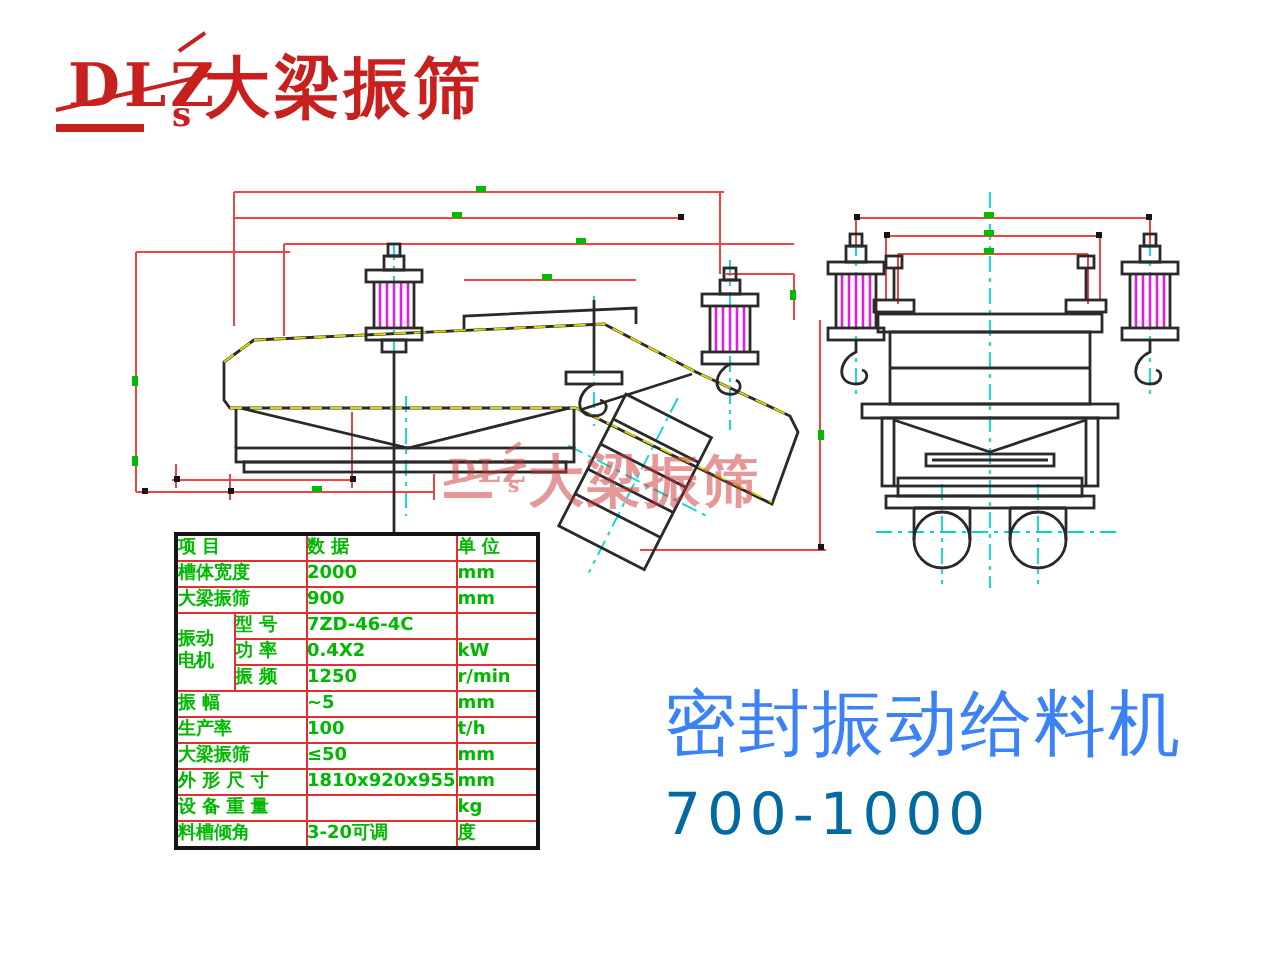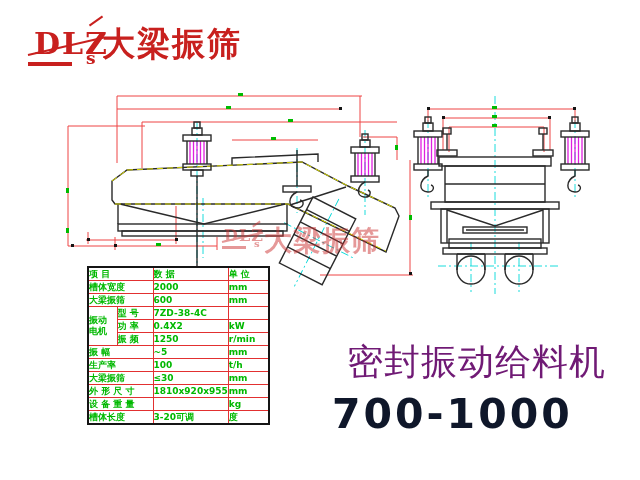--- a/index.html
+++ b/index.html
@@ -32,24 +32,24 @@
 
   
   #spec-table{left:87px;top:266px;border-collapse:collapse;table-layout:fixed;
               border:2px solid #151515;background:#fff;}
   #spec-table td,#spec-table th{border:1px solid #e23030;padding:0;margin:0;
       font-size:9px;font-weight:bold;color:#00b800;text-align:left;
       height:12px;line-height:11px;overflow:hidden;white-space:nowrap;}
   .cw1{width:29px;} .cw2{width:36px;} .cw3{width:74px;} .cw4{width:41px;}
 
   
-  #product-title-1{left:347px;top:338px;font-size:36px;color:#701a75;letter-spacing:1px;
+  #product-title-1{left:332px;top:338px;font-size:36px;color:#3b82f6;letter-spacing:1px;
                    font-weight:500;white-space:nowrap;text-align:right;}
-  #product-title-2{left:332px;top:390px;font-size:41px;color:#0f172a;letter-spacing:3px;
-                   font-weight:700;white-space:nowrap;}
+  #product-title-2{left:332px;top:390px;font-size:29px;color:#0369a1;letter-spacing:3px;
+                   font-weight:400;white-space:nowrap;}
 
   svg{position:absolute;left:0;top:0;}
 </style>
 </head>
 <body>
 
 <svg width="640" height="480" viewBox="0 0 640 480">
 
   <g stroke="#00d8d8" stroke-width="0.9" stroke-dasharray="8 3 2 3">
     <line x1="197" y1="122" x2="197" y2="292"></line>
@@ -301,30 +301,30 @@
     <th>数 据</th>
     <th>单 位</th>
   </tr>
   <tr>
     <td colspan="2">槽体宽度</td>
     <td>2000</td>
     <td>mm</td>
   </tr>
   <tr>
     <td colspan="2">大梁振筛</td>
-    <td>600</td>
+    <td>900</td>
     <td>mm</td>
   </tr>
   <tr>
     <td rowspan="3">
       <span>振动</span><br>
       <span>电机</span>
     </td>
     <td>型 号</td>
-    <td>7ZD-38-4C</td>
+    <td>7ZD-46-4C</td>
     <td></td>
   </tr>
   <tr>
     <td>功 率</td>
     <td>0.4X2</td>
     <td>kW</td>
   </tr>
   <tr>
     <td>振 频</td>
     <td>1250</td>
@@ -335,35 +335,35 @@
     <td>~5</td>
     <td>mm</td>
   </tr>
   <tr>
     <td colspan="2">生产率</td>
     <td>100</td>
     <td>t/h</td>
   </tr>
   <tr>
     <td colspan="2">大梁振筛</td>
-    <td>≤30</td>
+    <td>≤50</td>
     <td>mm</td>
   </tr>
   <tr>
     <td colspan="2">外 形 尺 寸</td>
     <td>1810x920x955</td>
     <td>mm</td>
   </tr>
   <tr>
     <td colspan="2">设 备 重 量</td>
     <td></td>
     <td>kg</td>
   </tr>
   <tr>
-    <td colspan="2">槽体长度</td>
+    <td colspan="2">料槽倾角</td>
     <td>3-20可调</td>
     <td>度</td>
   </tr>
 </tbody>
   </table>
 
 <div id="product-title-1" class="abs">密封振动给料机</div>
 <div id="product-title-2" class="abs">700-1000</div>
 
 </body></html>

